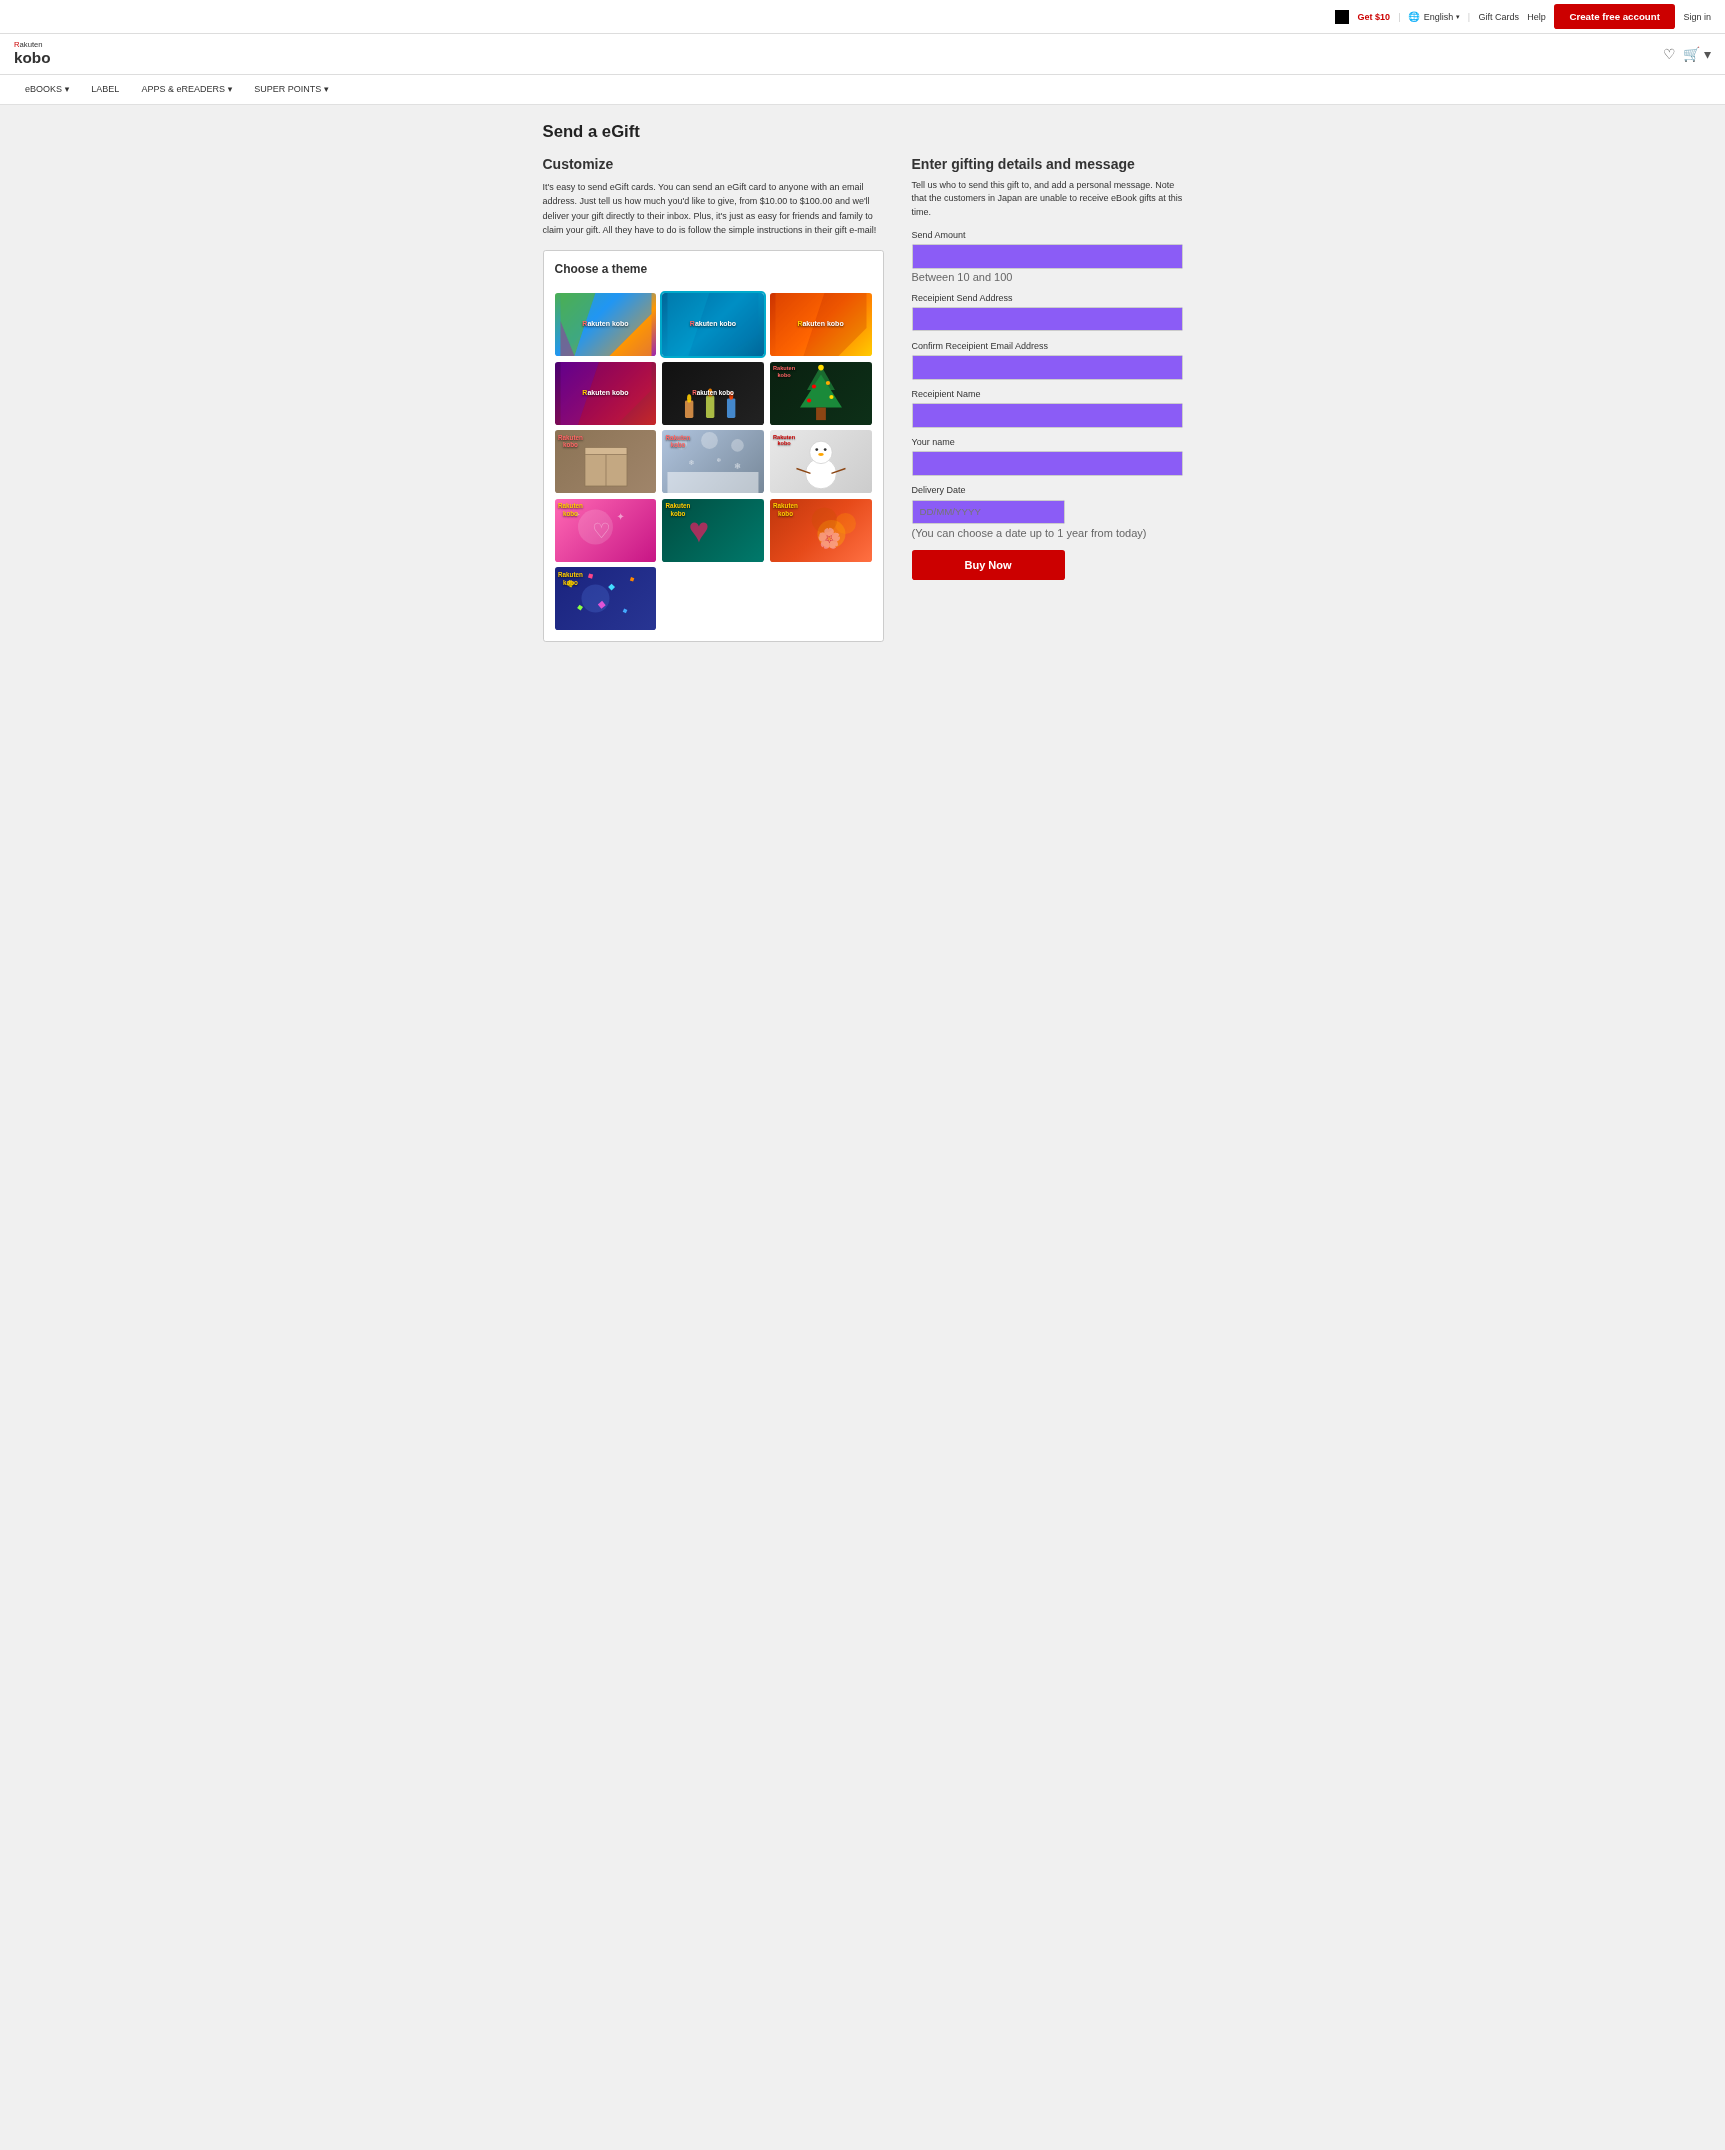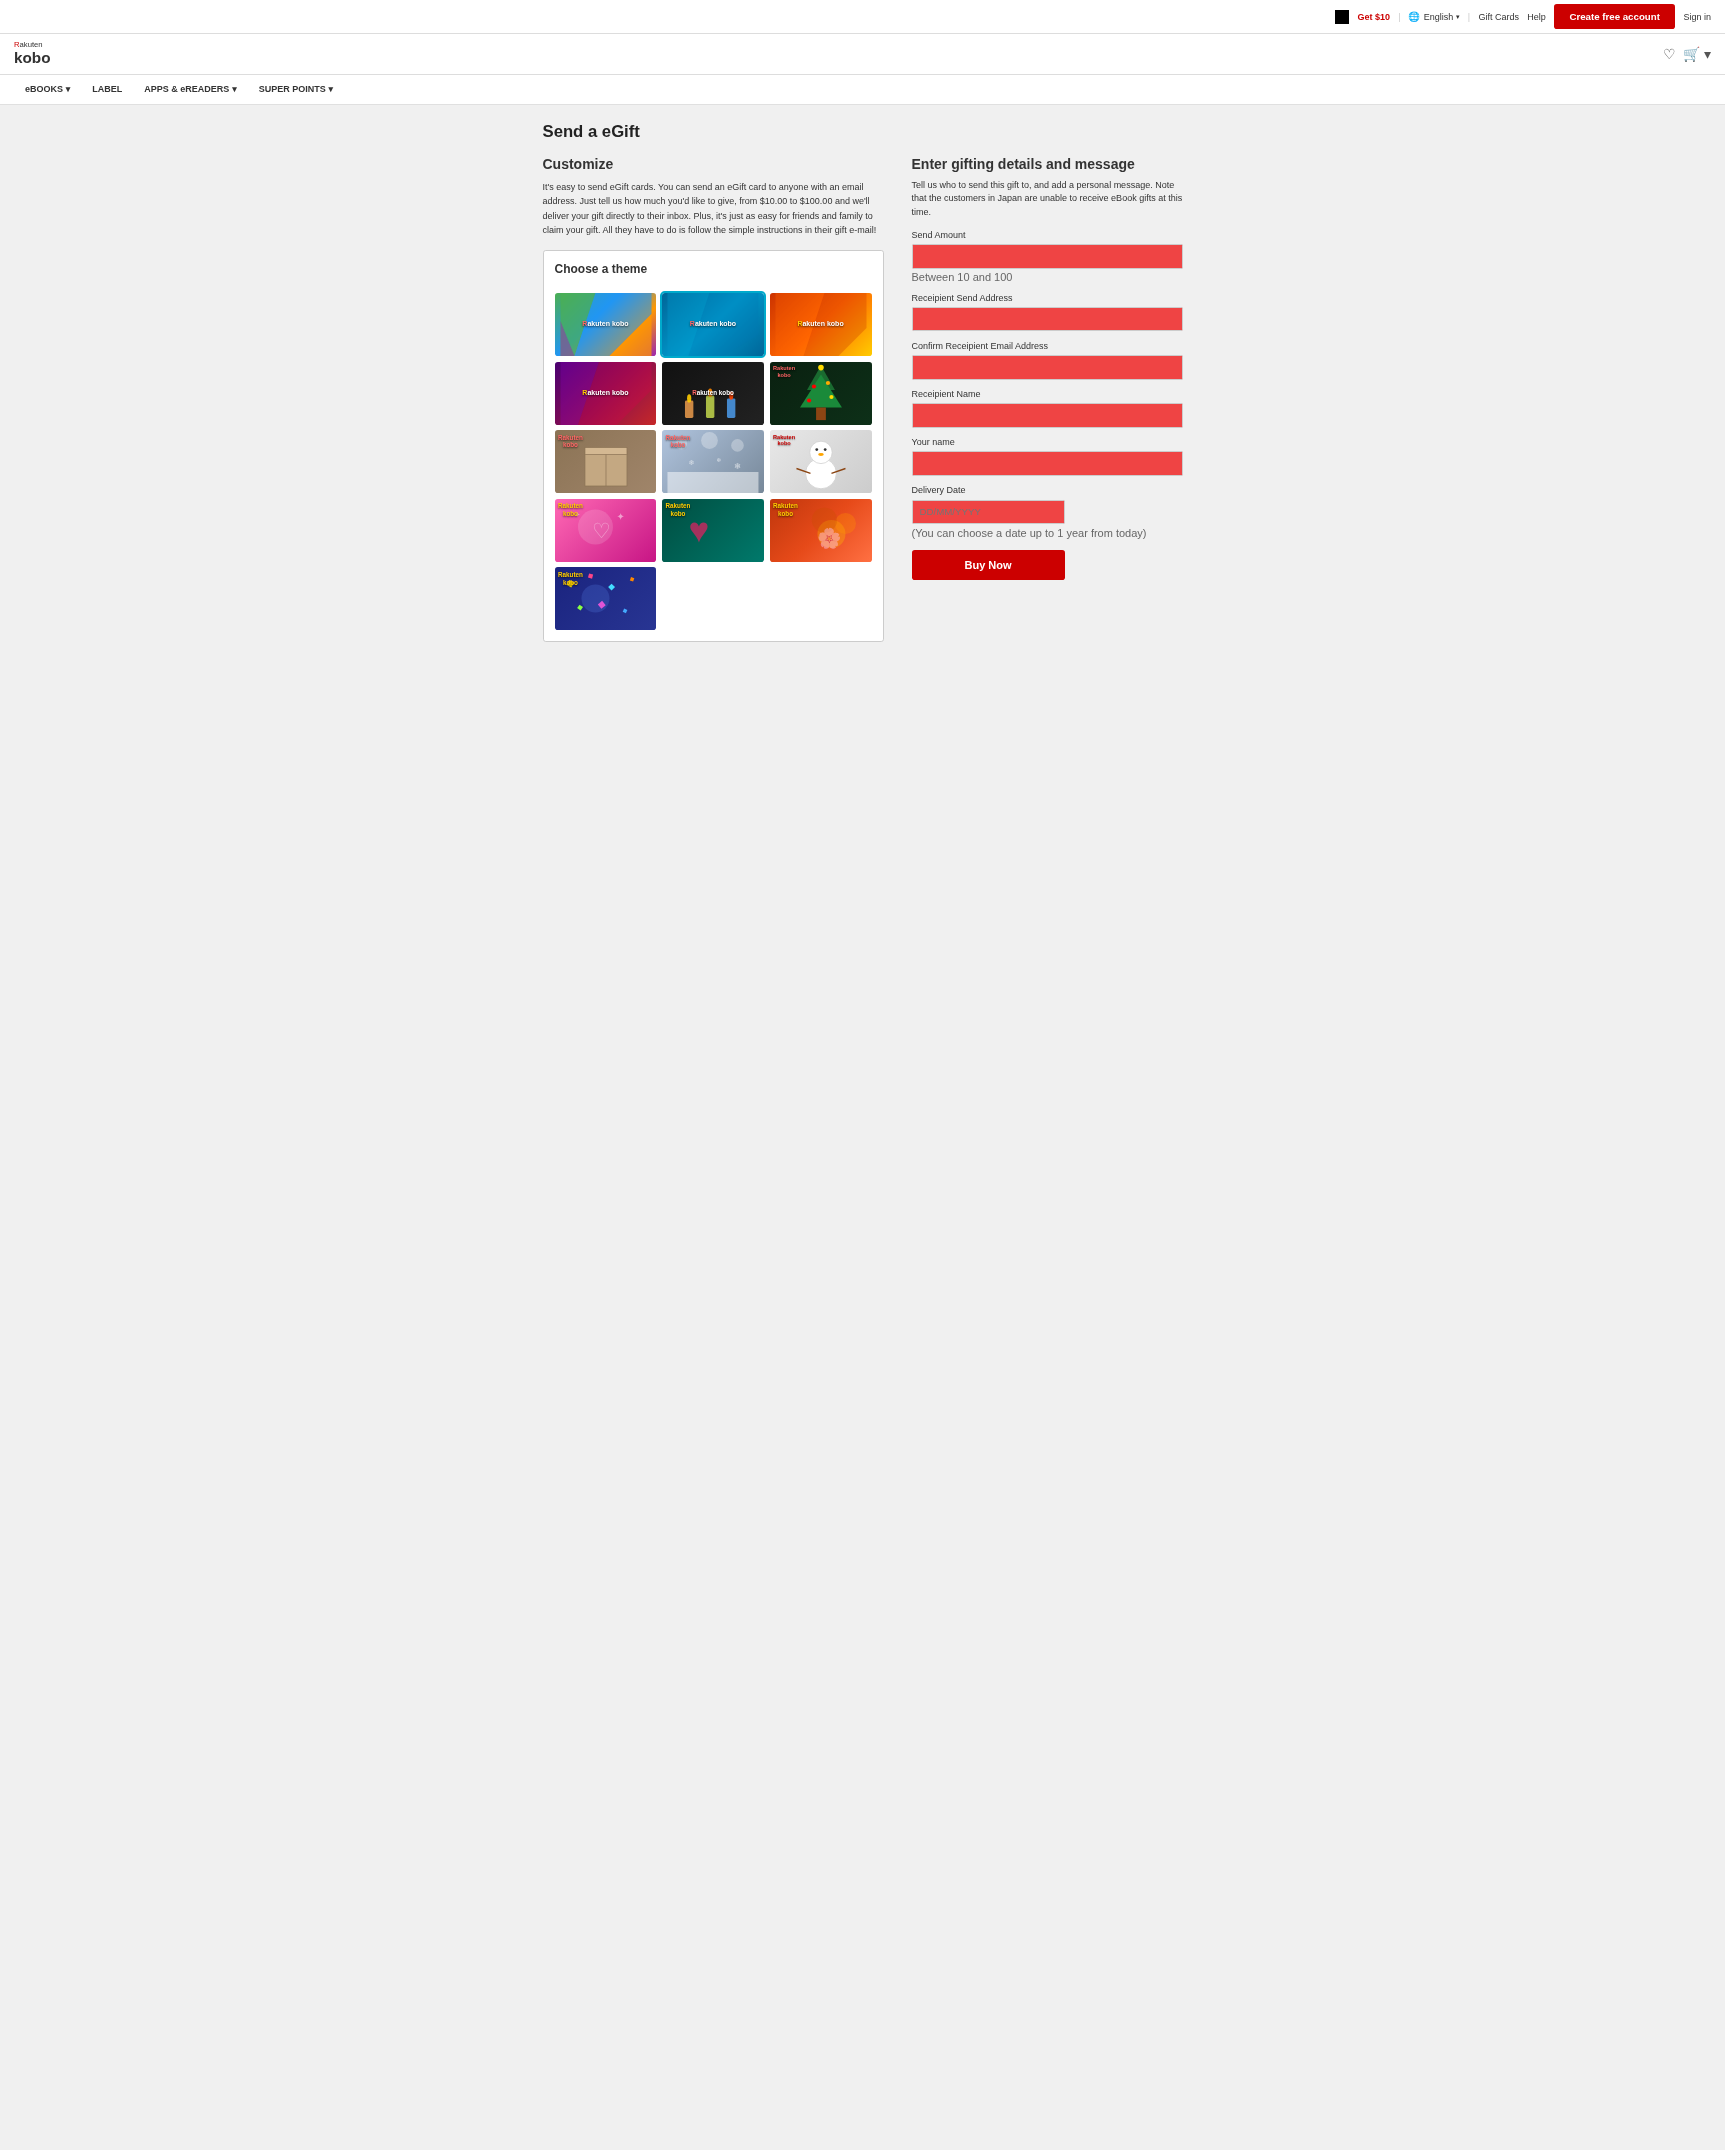--- a/index.html
+++ b/index.html
@@ -80,21 +80,21 @@
       background: #fff;
       border-bottom: 1.4px solid #e0e0e0;
       padding: 0 14px;
       display: flex;
       align-items: center;
       gap: 0;
     }
     .nav-item {
       padding: 9.7px 11px;
       font-size: 9px;
-      font-weight: bold;
+      font-weight: normal;
       color: #333;
       cursor: pointer;
       display: flex;
       align-items: center;
       gap: 2.8px;
       white-space: nowrap;
     }
     .nav-spacer { flex: 1; }
 
     
@@ -160,21 +160,21 @@
     .form-desc { font-size: 9px; color: #333; line-height: 1.5; margin-bottom: 11px; }
     .form-group { margin-bottom: 9.7px; }
     .form-label { font-size: 9px; color: #333; margin-bottom: 4.2px; display: block; }
     .form-input {
       width: 100%;
       border: 0.7px solid #ccc;
       border-radius: 1.4px;
       padding: 5.6px 7px;
       font-size: 9.7px;
       outline: none;
-      background: #ef4444;
+      background: #8b5cf6;
     }
     .form-hint { font-size: 11px; color: #666; margin-top: 2.8px; }
     .form-textarea {
       width: 100%;
       border: 0.7px solid #ccc;
       border-radius: 1.4px;
       padding: 5.6px 7px;
       font-size: 9.7px;
       outline: none;
       resize: vertical;

